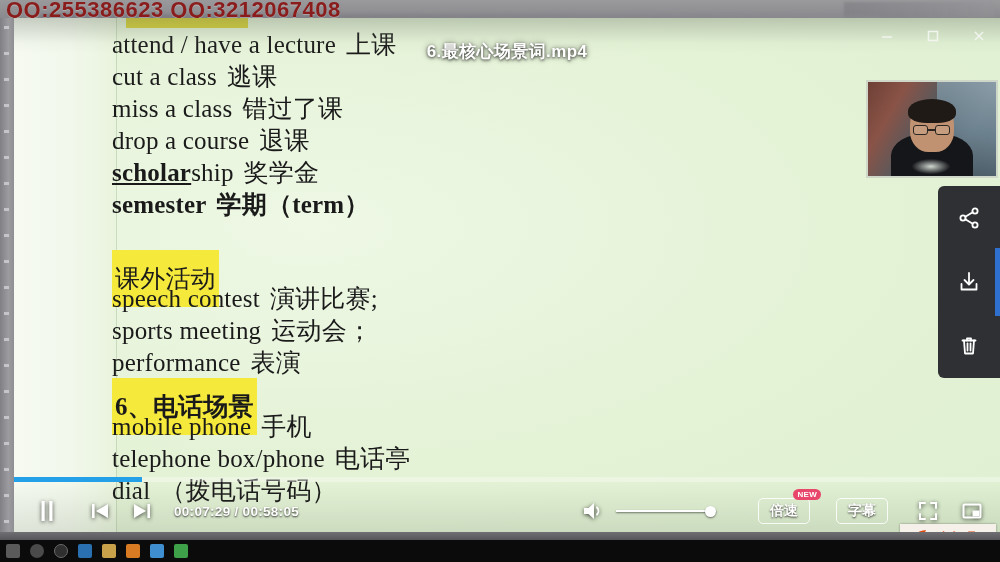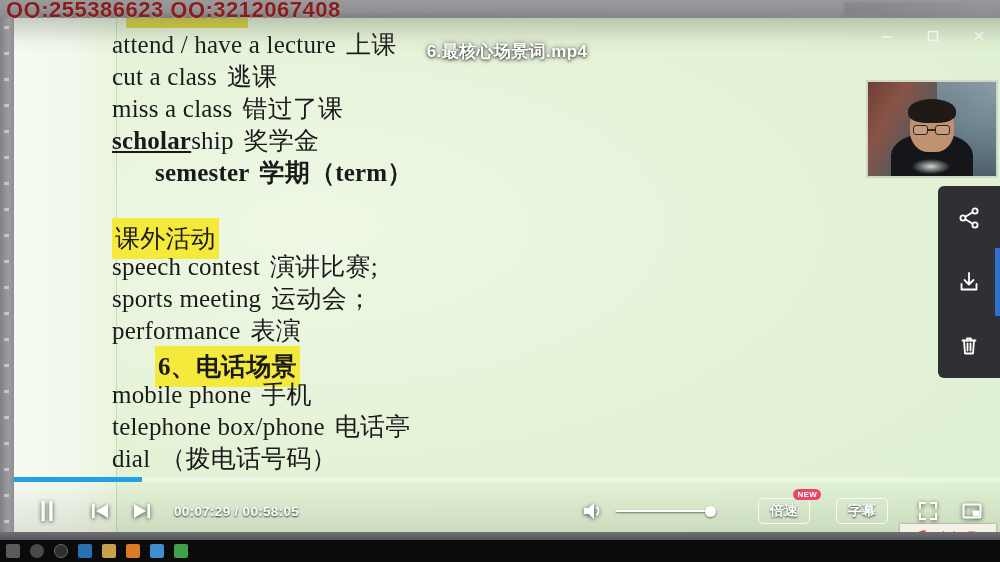--- a/index.html
+++ b/index.html
@@ -109,22 +109,22 @@
   }
   .line {
     height: 32px;
     display: flex; align-items: flex-start;
     font-size: 25px;
     white-space: nowrap;
     letter-spacing: .2px;
   }
   .line.blank { height: 30px; }
   .cn { margin-left: 10px; }
-  .hl { background: #f5ea3c; padding: 4px 3px; }
-  .bold { font-weight: bold; margin-left: 43px; }
+  .hl { background: #f5ea3c; padding: 12px 3px; }
+  .bold { font-weight: bold; }
   .uline { text-decoration: underline; font-weight: bold; }
   
   #clipped-hl {
     position: absolute; top: 0px; left: 112px;
     width: 122px; height: 10px;
     background: #d8d33b;
     z-index: 4;
   }
 
   
@@ -316,20 +316,23 @@
       <div class="line">
         <span><span>attend / have a lecture</span><span class="cn">上课</span></span>
       </div>
       <div class="line">
         <span><span>cut a class</span><span class="cn">逃课</span></span>
       </div>
       <div class="line">
         <span><span>miss a class</span><span class="cn">错过了课</span></span>
       </div>
       <div class="line">
+        <span><span>drop a course</span><span class="cn">退课</span></span>
+      </div>
+      <div class="line">
         <span><span class="uline">scholar</span><span>ship</span><span class="cn">奖学金</span></span>
       </div>
       <div class="line">
         <span class="bold"><span>semester</span><span class="cn">学期（term）</span></span>
       </div>
       <div class="line blank"></div>
       <div class="line">
         <span class="hl"><span class="">课外活动</span></span>
       </div>
       <div class="line">

